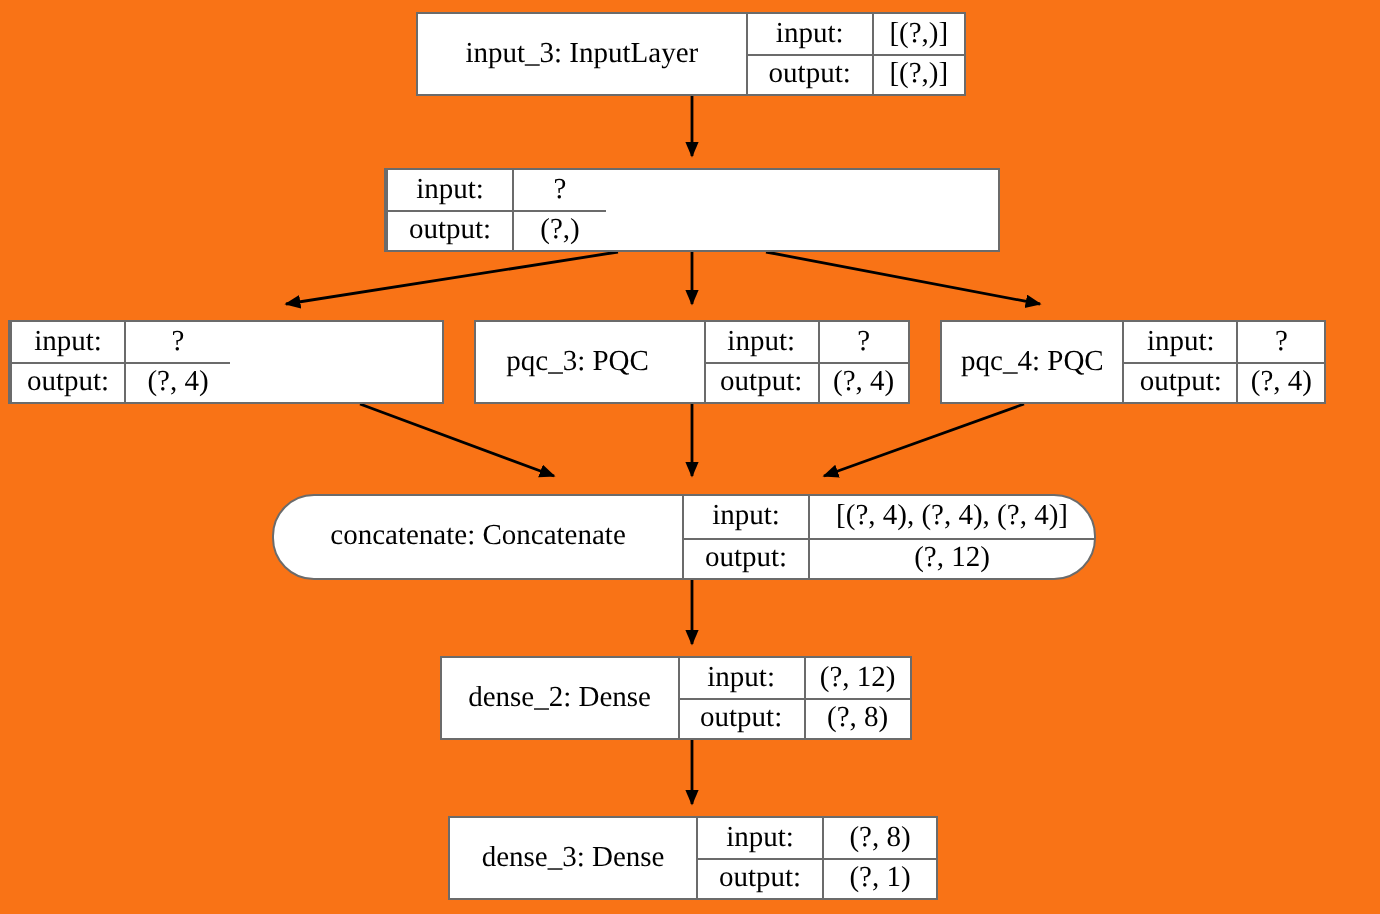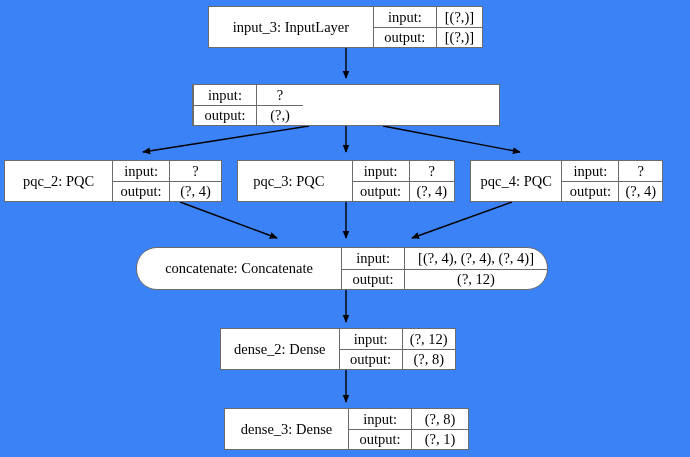--- a/index.html
+++ b/index.html
@@ -4,21 +4,21 @@
 <style>
   html, body {
     margin: 0;
     padding: 0;
     background: #ffffff;
   }
   #canvas {
     position: relative;
     width: 690px;
     height: 457px;
-    background: #3b82f6;
+    background: #f97316;
     font-family: "Liberation Serif", "DejaVu Serif", serif;
     overflow: hidden;
   }
   .node {
     position: absolute;
     box-sizing: border-box;
     border: 1px solid #6b6b6b;
     background: #ffffff;
     display: flex;
     flex-direction: row;
@@ -135,21 +135,20 @@
         <div class="io-value">?</div>
       </div>
       <div class="io-row">
         <div class="io-label" style="width:62px;">output:</div>
         <div class="io-value">(?,)</div>
       </div>
     </div>
   </div>
 
   <div class="node" style="left:4px; top:160px; width:218px; height:42px;">
-    <div class="name-cell" style="width:108px;">pqc_2: PQC</div>
     <div class="io-block" style="width:110px;">
       <div class="io-row">
         <div class="io-label" style="width:56px;">input:</div>
         <div class="io-value">?</div>
       </div>
       <div class="io-row">
         <div class="io-label" style="width:56px;">output:</div>
         <div class="io-value">(?, 4)</div>
       </div>
     </div>

